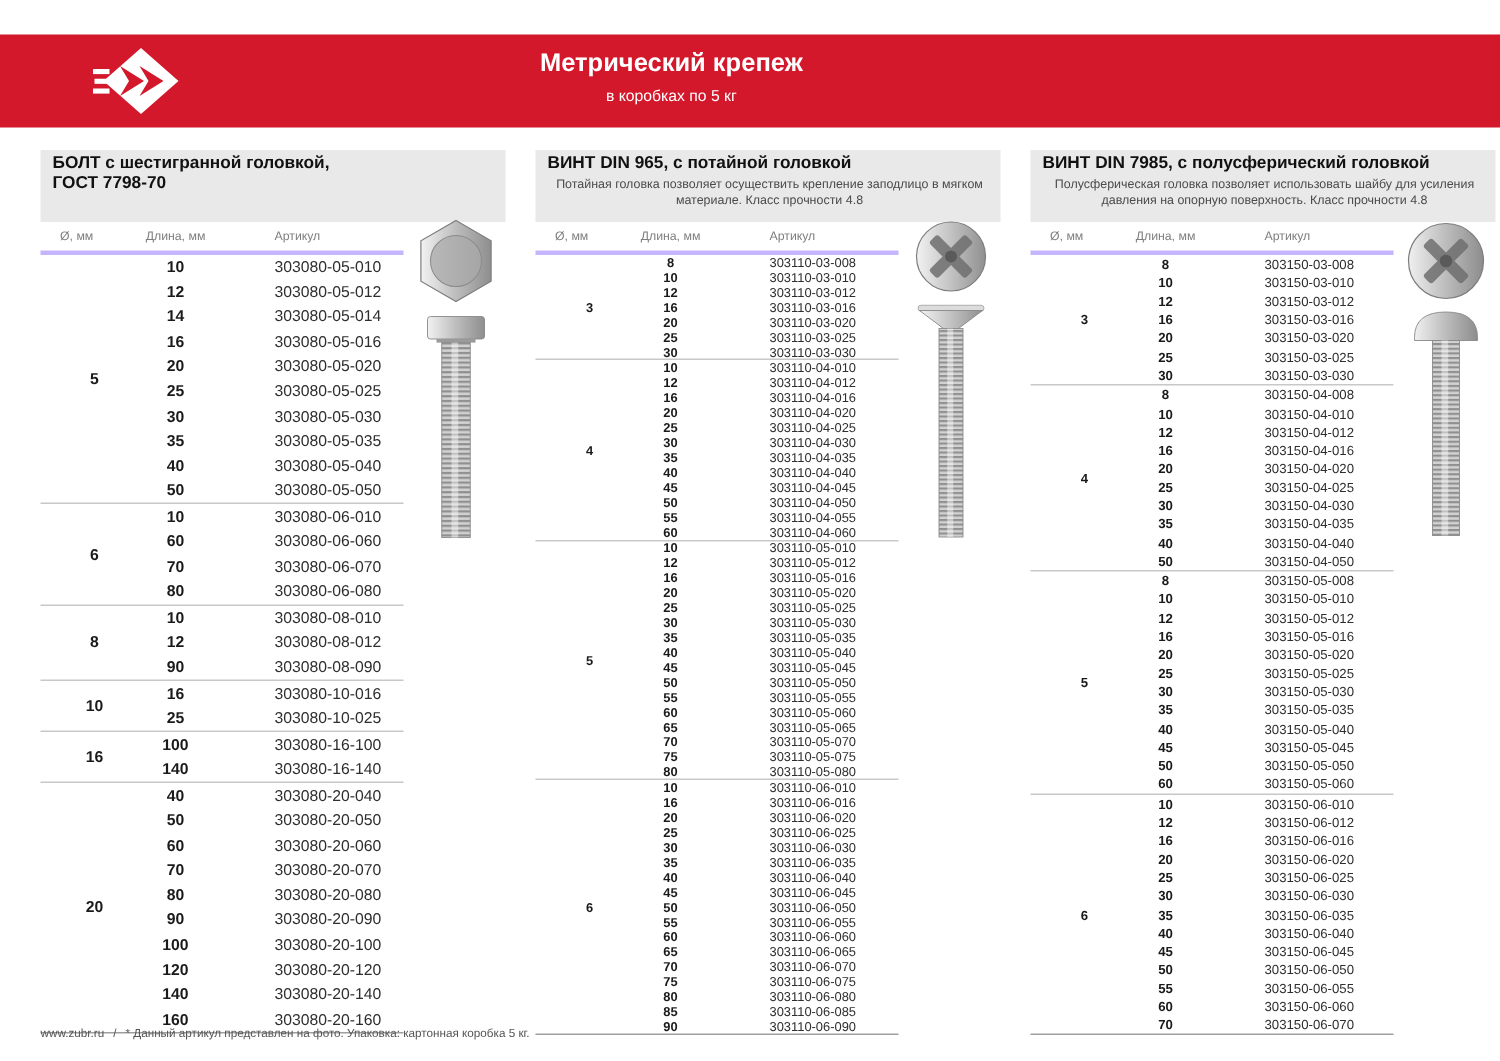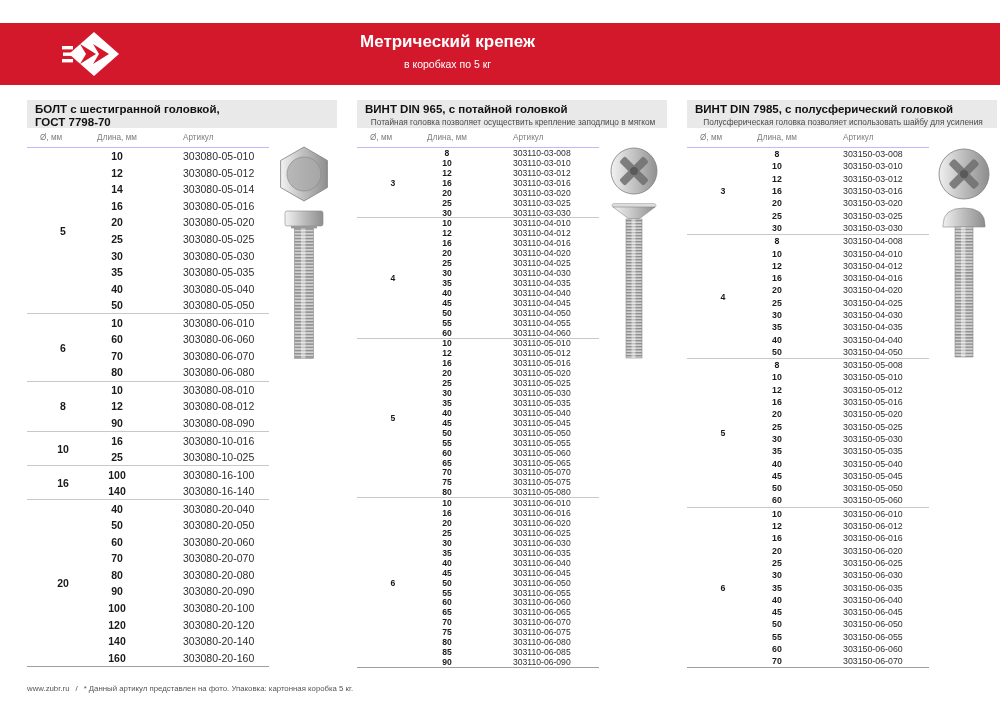--- a/index.html
+++ b/index.html
@@ -10,26 +10,26 @@
   .band{position:absolute;top:23px;left:0;width:1000px;height:62px;background:#d3182c;}
   .logo{position:absolute;left:62px;top:8px;display:flex;align-items:flex-start;gap:9px;flex-direction:column;}
   .brand{color:#fff;font-size:37px;font-weight:800;font-style:italic;letter-spacing:2px;line-height:46px;}
   .band-titles{position:absolute;left:360px;top:9px;color:#fff;text-align:center;}
   .band-title{font-size:17px;font-weight:bold;line-height:20px;}
   .band-sub{font-size:10.5px;line-height:14px;margin-top:5px;}
 
   
   .cols{position:absolute;top:100px;left:27px;display:flex;gap:20px;}
   .tcol{width:310px;position:relative;}
-  .panel{height:28px;background:#e9e9e9;padding:3px 6px 2px 8px;box-sizing:border-box;overflow:hidden;}
+  .panel{height:48px;background:#e9e9e9;padding:3px 6px 2px 8px;box-sizing:border-box;overflow:hidden;}
   .title{font-size:11.5px;font-weight:bold;color:#111;line-height:1.14;white-space:pre-line;margin:0;}
   .desc{font-size:8.3px;color:#4a4a4a;line-height:1.3;margin:1px 0 0;text-align:center;}
 
   .colhead{display:flex;width:242px;height:19px;align-items:center;
-           border-bottom:1px solid #c4b5fd;font-size:8.2px;color:#7e7e7e;}
+           border-bottom:3px solid #c4b5fd;font-size:8.2px;color:#7e7e7e;}
   .ch-dia{width:72px;padding-left:13px;box-sizing:border-box;}
   .ch-len{width:36px;display:flex;justify-content:center;white-space:nowrap;}
   .ch-art{margin-left:48px;}
 
   .rows{width:242px;}
   .group{display:flex;border-bottom:1px solid #c8c8c8;}
   .group:last-child{border-bottom:1px solid #9f9f9f;}
   .dia{width:72px;display:flex;align-items:center;justify-content:center;
        font-weight:bold;font-size:var(--fs);color:#1a1a1a;}
   .grows{display:flex;flex-direction:column;flex:1;}

